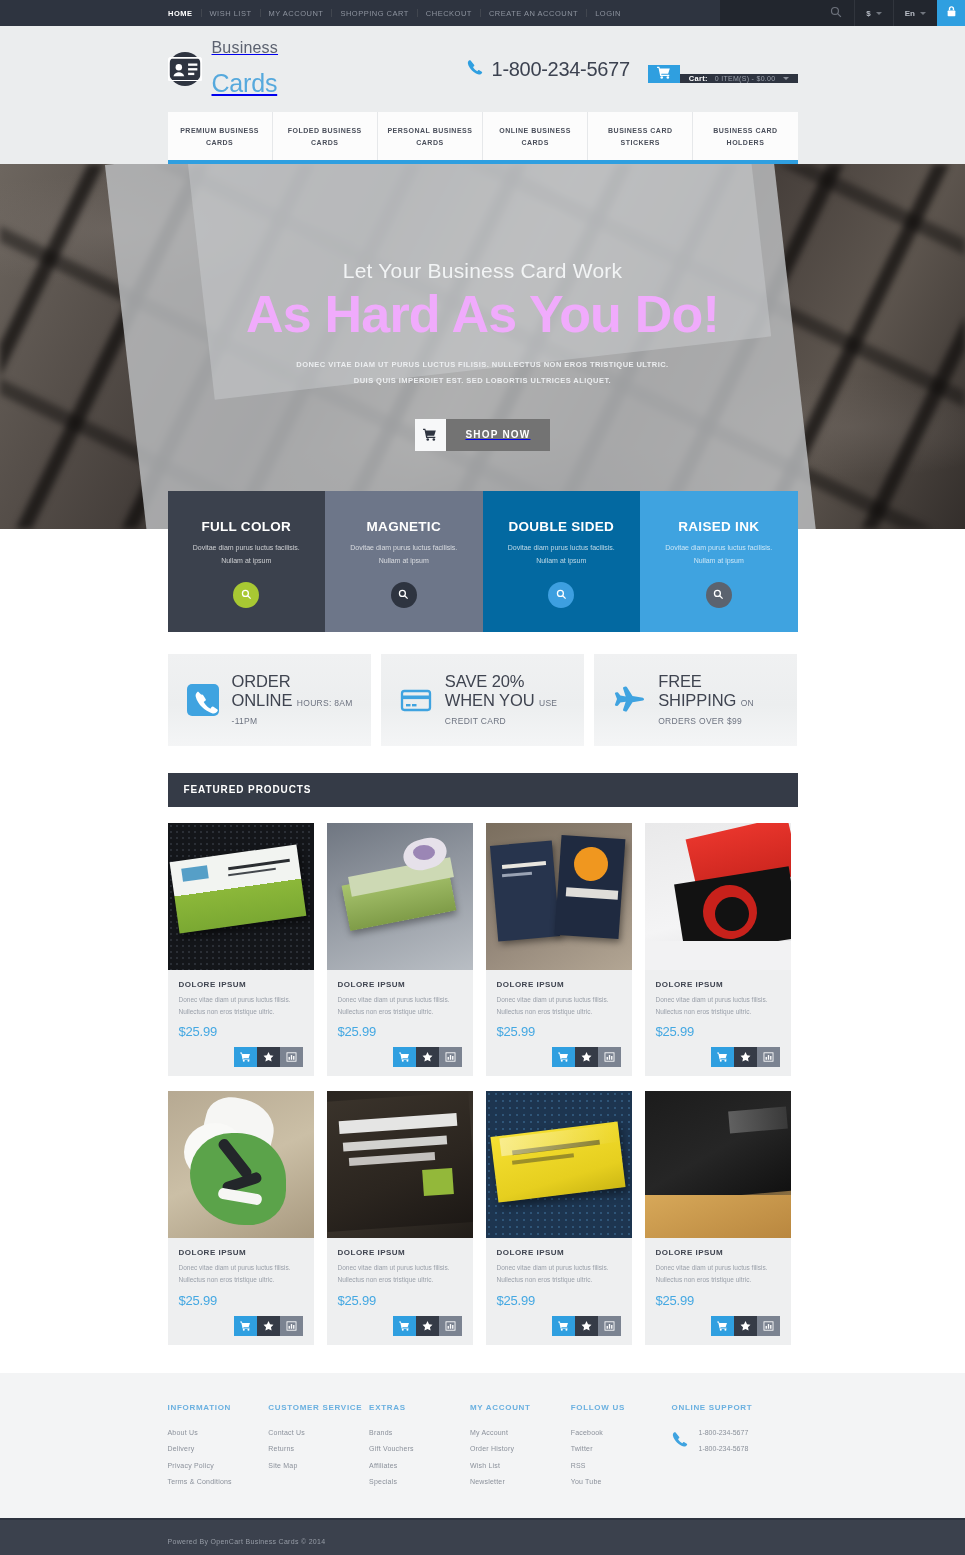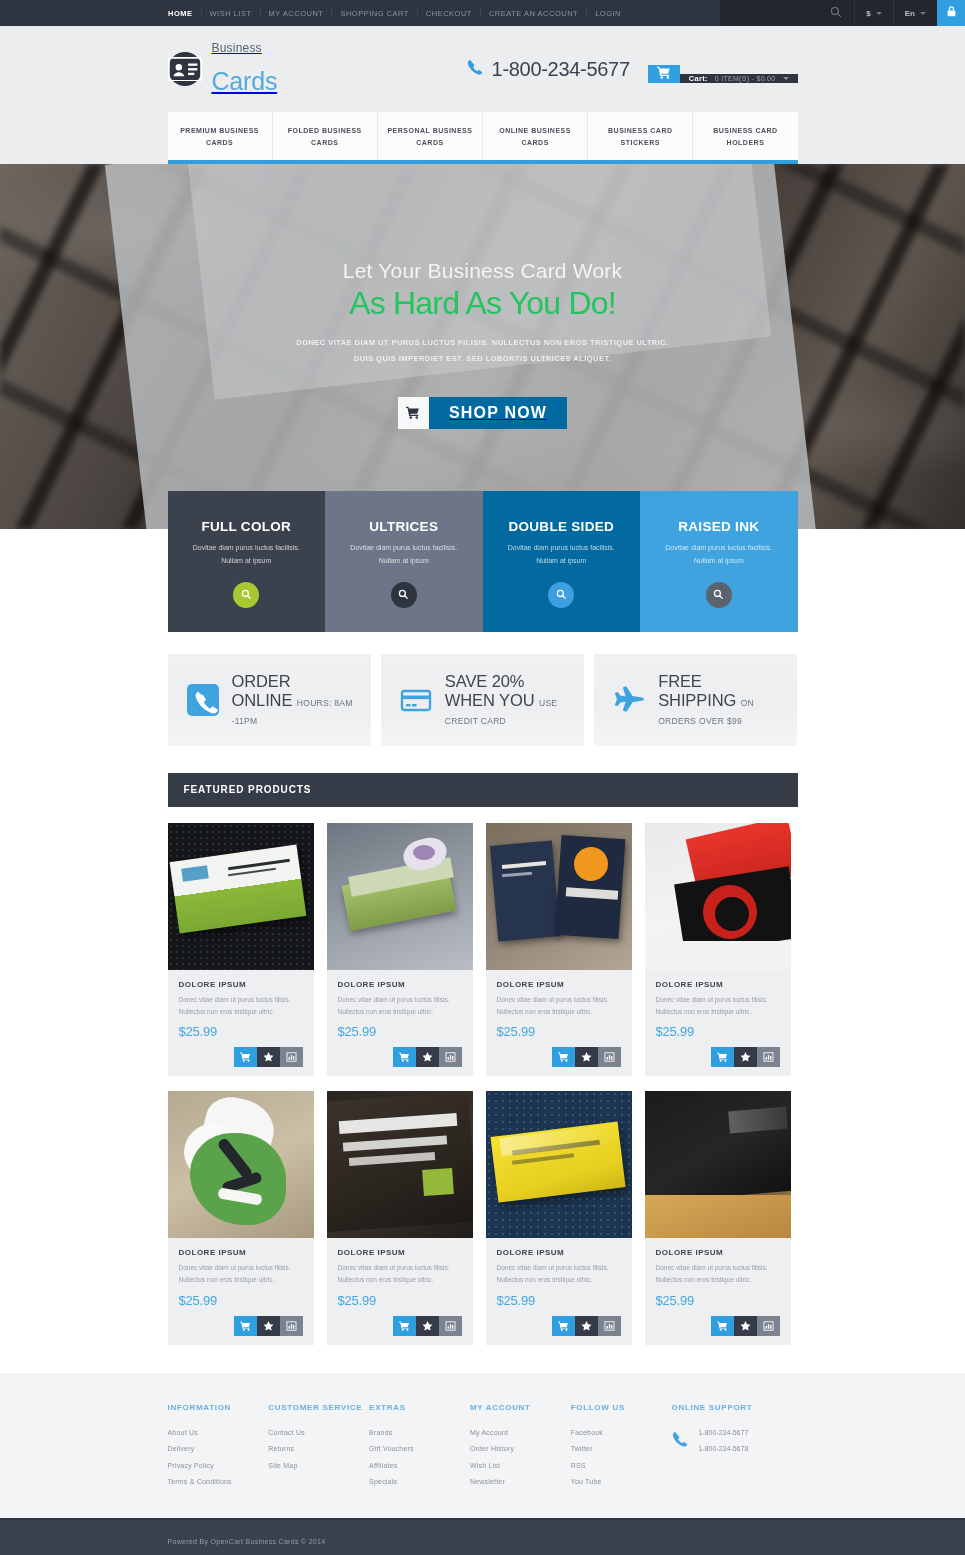--- a/index.html
+++ b/index.html
@@ -94,21 +94,21 @@
   .logo { display: flex; align-items: center; gap: 10px; }
   .logo-circle {
     width: 34px; height: 34px;
     border-radius: 50%;
     background: #2e3440;
     display: flex; align-items: center; justify-content: center;
     flex: 0 0 34px;
   }
   .logo-text { line-height: 1; padding-bottom: 3px; }
   .logo-biz {
-    font-size: 12px;
+    font-size: 16px;
     color: #5c6270;
     letter-spacing: 0.2px;
     display: block;
     margin-bottom: 15px;
   }
   .logo-cards {
     font-size: 25px;
     color: #55a9dd;
     letter-spacing: -0.2px;
     display: block;
@@ -215,23 +215,23 @@
     padding-top: 95px;
   }
   .hero-sub {
     font-size: 21px;
     color: #f2f4f5;
     font-weight: 300;
     letter-spacing: .2px;
     margin-bottom: 3px;
   }
   .hero-title {
-    font-size: 32px;
-    color: #22c55e;
-    font-weight: normal;
+    font-size: 52px;
+    color: #f0abfc;
+    font-weight: bold;
     letter-spacing: -0.8px;
     line-height: 1.1;
   }
   .hero-desc {
     margin-top: 14px;
     font-size: 7.5px;
     color: #eceef0;
     letter-spacing: 0.45px;
     line-height: 2.1;
     font-weight: bold;
@@ -242,23 +242,23 @@
     align-items: stretch;
     height: 32px;
   }
   .hero-btn-ico {
     width: 31px;
     background: #f7f8f9;
     display: flex; align-items: center; justify-content: center;
   }
   .hero-btn-ico svg { width: 14px; height: 13px; }
   .hero-btn-txt {
-    background: #0369a1;
+    background: #737373;
     color: #ffffff;
-    font-size: 16px;
+    font-size: 10px;
     font-weight: bold;
     letter-spacing: 1.2px;
     display: flex; align-items: center;
     padding: 0 20px;
   }
 
   
   .tiles-wrap { background: #ffffff; }
   .tiles {
     width: 630px;
@@ -566,21 +566,21 @@
   </div>
 
   <div class="tiles-wrap">
     <div class="tiles">
         <div class="tile" style="background: rgb(59, 65, 77);"><div class="tile-t">FULL COLOR</div><div class="tile-d">Dovitae diam purus luctus facilisis. Nullam at ipsum</div><div class="tile-btn" style="background:#a8c833">
             <span><svg viewBox="0 0 16 16" fill="none" stroke="#ffffff" stroke-width="1.9">
                 <circle cx="6.4" cy="6.4" r="4.3"></circle>
                 <line x1="9.7" y1="9.7" x2="14" y2="14"></line>
               </svg></span>
           </div></div>
-        <div class="tile" style="background: rgb(109, 118, 137);"><div class="tile-t">ULTRICES</div><div class="tile-d">Dovitae diam purus luctus facilisis. Nullam at ipsum</div><div class="tile-btn" style="background:#2e3440">
+        <div class="tile" style="background: rgb(109, 118, 137);"><div class="tile-t">MAGNETIC</div><div class="tile-d">Dovitae diam purus luctus facilisis. Nullam at ipsum</div><div class="tile-btn" style="background:#2e3440">
             <span><svg viewBox="0 0 16 16" fill="none" stroke="#ffffff" stroke-width="1.9">
                 <circle cx="6.4" cy="6.4" r="4.3"></circle>
                 <line x1="9.7" y1="9.7" x2="14" y2="14"></line>
               </svg></span>
           </div></div>
         <div class="tile" style="background: #0369a1;"><div class="tile-t">DOUBLE SIDED</div><div class="tile-d">Dovitae diam purus luctus facilisis. Nullam at ipsum</div><div class="tile-btn" style="background:#3d9fe0">
             <span><svg viewBox="0 0 16 16" fill="none" stroke="#ffffff" stroke-width="1.9">
                 <circle cx="6.4" cy="6.4" r="4.3"></circle>
                 <line x1="9.7" y1="9.7" x2="14" y2="14"></line>
               </svg></span>

